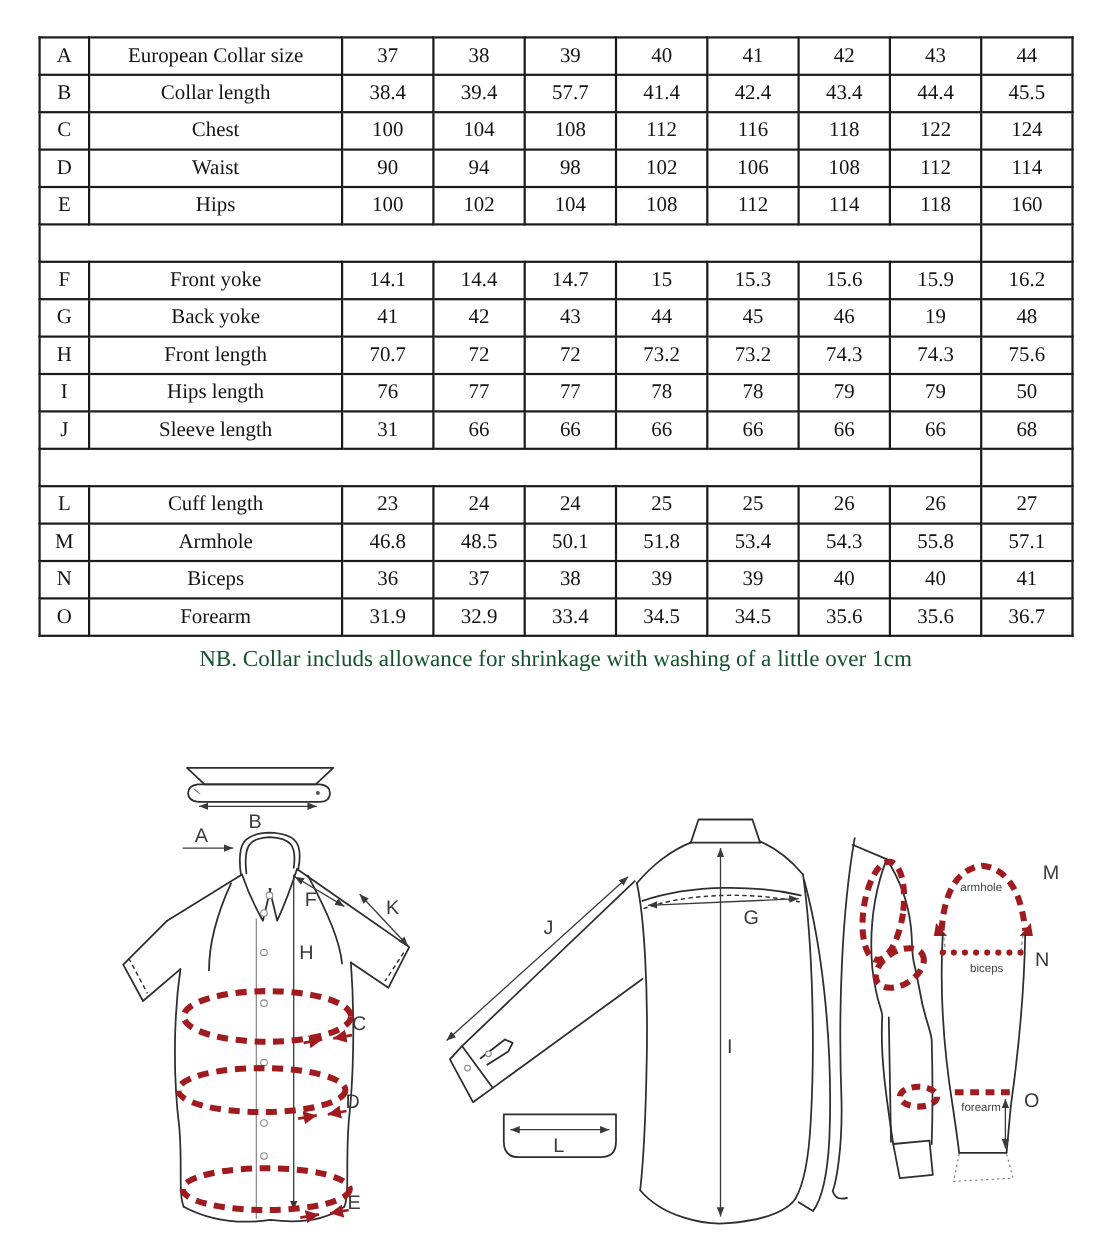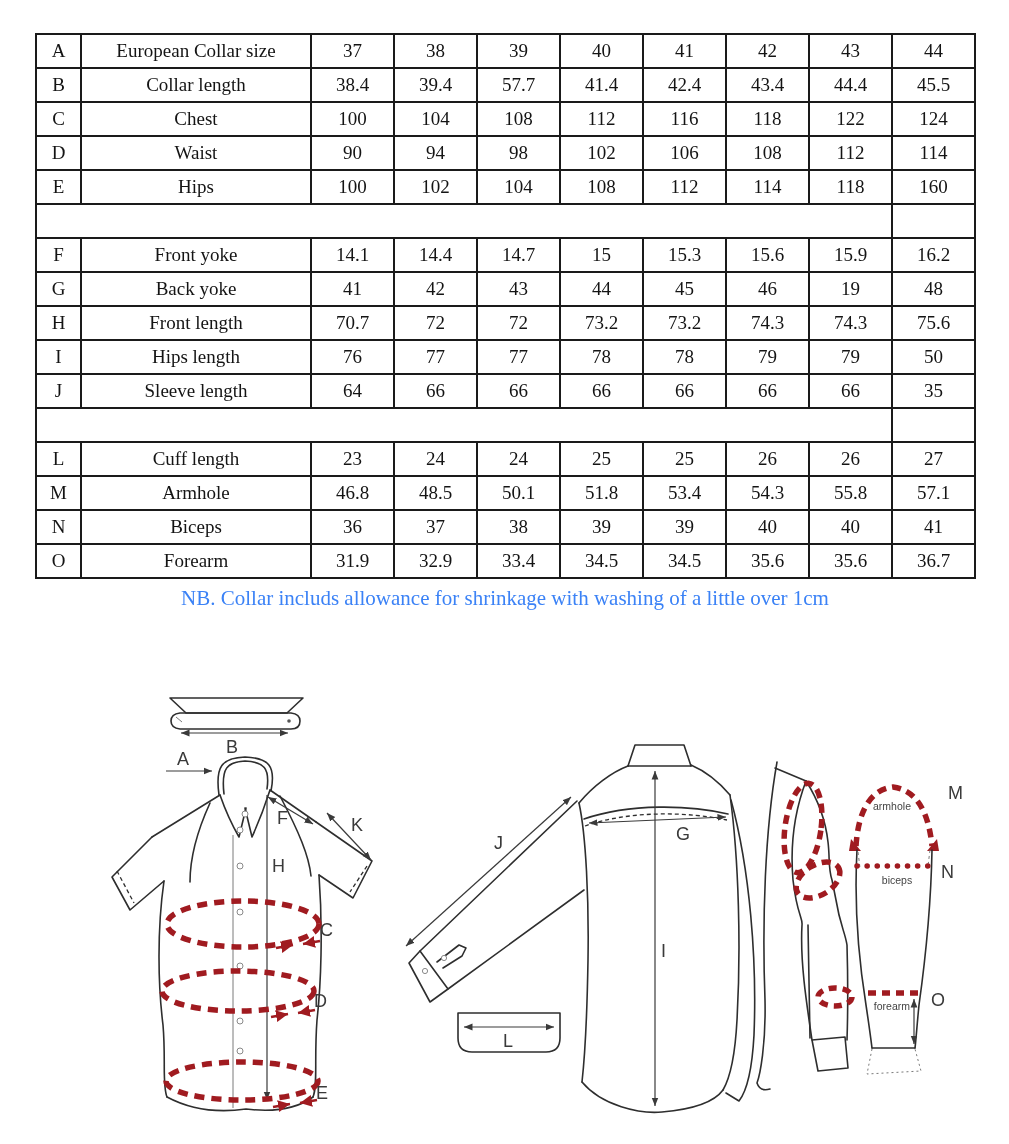--- a/index.html
+++ b/index.html
@@ -13,21 +13,21 @@
   }
   #size-table th, #size-table td {
     border:2px solid #1a1a1a; text-align:center; vertical-align:middle;
     height:32px; padding:0; font-size:19px; overflow:hidden; white-space:nowrap;
   }
   #size-table th { font-weight:bold; font-size:19.5px; }
 
   
   .note {
     width:940px; margin:7px 0 0 35px; text-align:center;
-    font-family:"Liberation Serif", serif; font-size:21px; color:#3b82f6;
+    font-family:"Liberation Serif", serif; font-size:21px; color:#14532d;
   }
 
   
   svg#diagram { position:absolute; left:0; top:686px; }
   .outline { fill:none; stroke:#2e2e2e; stroke-width:1.6; stroke-linejoin:round; stroke-linecap:round; }
   .thin    { fill:none; stroke:#7a7a7a; stroke-width:1; }
   .dashed  { fill:none; stroke:#2e2e2e; stroke-width:1.3; stroke-dasharray:4 3; }
   .meas    { fill:none; stroke:#3a3a3a; stroke-width:1.2; }
   .redline { fill:none; stroke:#a01b20; stroke-width:5.5; }
   .lbl     { font-family:"Liberation Sans", sans-serif; font-size:18px; fill:#3a3a3a; }
@@ -161,28 +161,28 @@
           <td>77</td>
           <td>78</td>
           <td>78</td>
           <td>79</td>
           <td>79</td>
           <td>50</td>
         </tr>
         <tr>
           <td>J</td>
           <td>Sleeve length</td>
-          <td>64</td>
-          <td>66</td>
-          <td>66</td>
-          <td>66</td>
-          <td>66</td>
-          <td>66</td>
-          <td>66</td>
-          <td>35</td>
+          <td>31</td>
+          <td>66</td>
+          <td>66</td>
+          <td>66</td>
+          <td>66</td>
+          <td>66</td>
+          <td>66</td>
+          <td>68</td>
         </tr>
         <tr>
           <td colspan="9"></td>
           <td></td>
         </tr>
         <tr>
           <td>L</td>
           <td>Cuff length</td>
           <td>23</td>
           <td>24</td>

